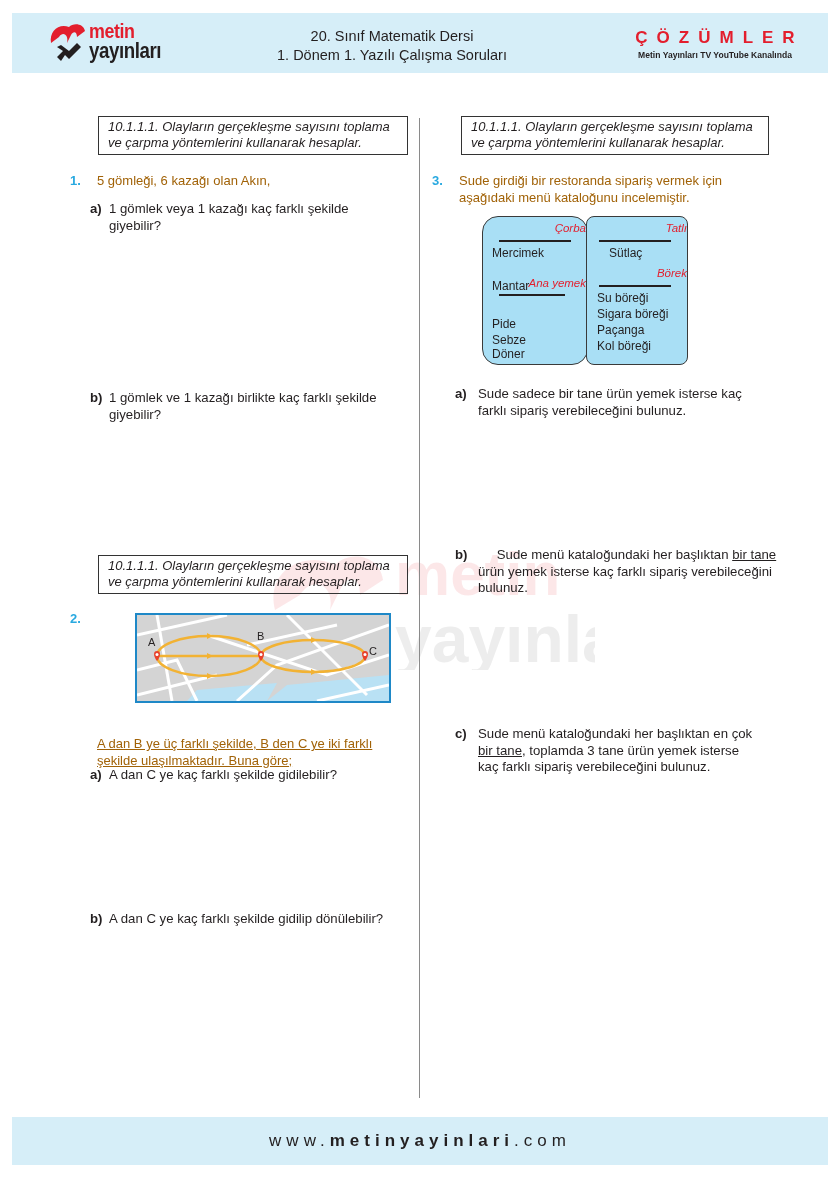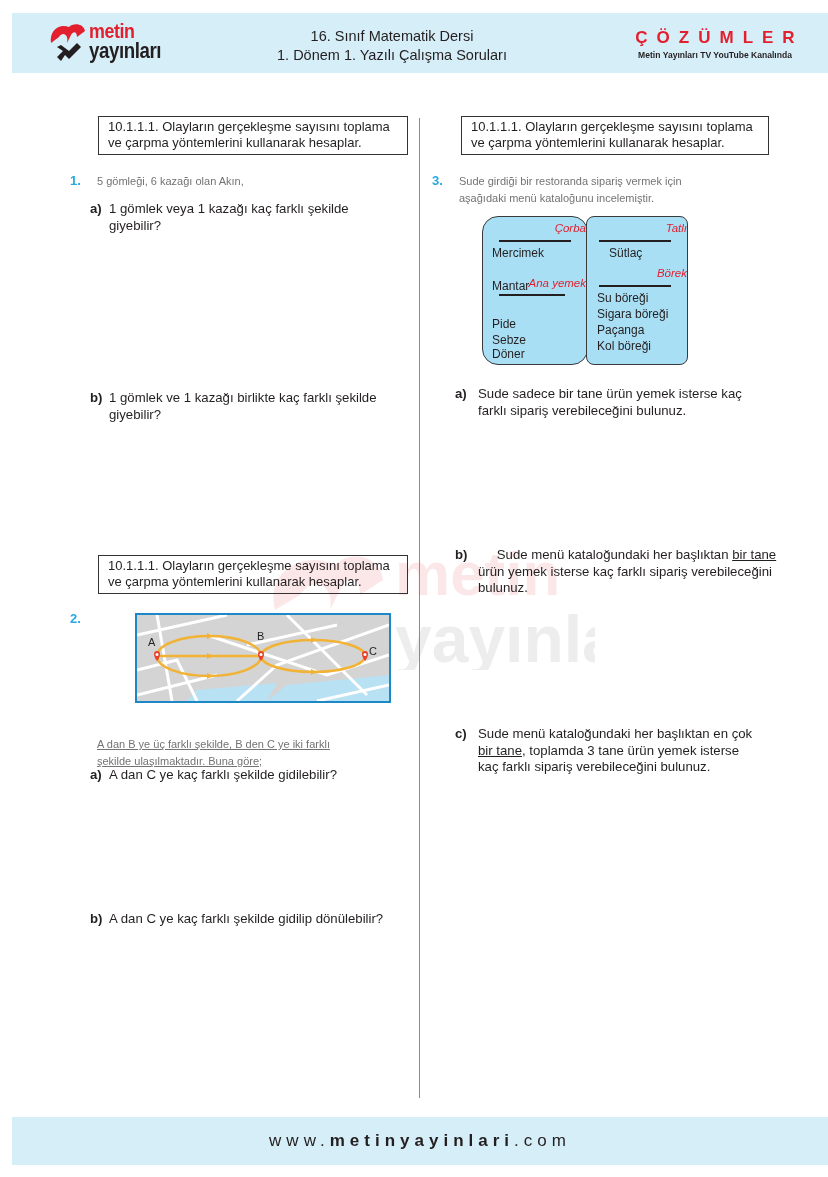--- a/index.html
+++ b/index.html
@@ -11,24 +11,24 @@
   .logo-text { position: absolute; left: 42px; top: 0; font-family: "Liberation Sans", sans-serif; font-weight: bold; line-height: 20px; }
   .logo-top { color: #e31e2d; font-size: 21px; letter-spacing: -0.5px; display: block; transform: scaleX(0.85); transform-origin: left; }
   .logo-bot { color: #231f20; font-size: 22px; letter-spacing: -0.5px; display: block; transform: scaleX(0.85); transform-origin: left; }
   .header-title { position: absolute; left: 230px; top: 14px; width: 300px; text-align: center; font-family: "Liberation Sans", sans-serif; font-size: 14.5px; line-height: 19px; color: #231f20; }
   .sol { position: absolute; left: 608px; top: 15px; width: 190px; text-align: center; }
   .sol-title { color: #e31e2d; font-weight: bold; font-size: 17px; letter-spacing: 9px; line-height: 20px; padding-left: 9px; }
   .sol-sub { font-size: 9.5px; font-weight: bold; color: #231f20; line-height: 14px; transform: scaleX(0.9); }
 
   .divider { position: absolute; left: 419px; top: 118px; width: 1px; height: 980px; background: #8a8a8a; }
 
-  .outcome { position: absolute; border: 1.5px solid #333; font-size: 13px; line-height: 16px; padding: 2px 14px 3px 9px; color: #231f20; }
+  .outcome { position: absolute; border: 1.5px solid #333; font-style: italic; font-size: 13px; line-height: 16px; padding: 2px 14px 3px 9px; color: #231f20; }
 
   .qnum { position: absolute; color: #29a9e0; font-weight: bold; font-size: 13px; }
-  .q { position: absolute; font-size: 11px; line-height: 16.5px; color: #737373; }
+  .q { position: absolute; font-size: 13px; line-height: 16.5px; color: #a16207; }
   .sub { position: absolute; font-size: 13.2px; line-height: 16.5px; color: #231f20; padding-left: 19px; }
   .sub .lbl { position: absolute; left: 0; top: 0; font-weight: bold; }
   .u { text-decoration: underline; }
 
   
   .menu { position: absolute; left: 482px; top: 216px; width: 206px; height: 149px; }
   .menu-card { position: absolute; top: 0; height: 149px; background: #a9dff5; border: 1.5px solid #3a3a3a; border-radius: 16px; }
   .menu-card.left { left: 0; width: 106px; }
   .menu-card.right { left: 104px; width: 102px; border-radius: 8px; }
   .mh { position: absolute; color: #e31e2d; font-style: italic; font-size: 11.5px; text-align: right; }
@@ -51,21 +51,21 @@
     <svg width="44" height="46" viewBox="0 0 44 46" style="position:absolute;left:0;top:0;">
       <path d="M4 22 C2 10 12 2 22 6 C26 2 36 2 38 10 L30 16 C30 10 26 10 24 14 L20 22 C22 14 16 10 12 16 Z" fill="#e31e2d"></path>
       <path d="M14 24 L22 30 L30 22 L34 26 L22 38 L18 34 L14 40 L10 36 L16 30 L10 26 Z" fill="#231f20"></path>
     </svg>
     <div class="logo-text">
       <span class="logo-top">metin</span>
       <span class="logo-bot">yayınları</span>
     </div>
   </div>
   <div class="header-title">
-    <div>16. Sınıf Matematik Dersi</div>
+    <div>20. Sınıf Matematik Dersi</div>
     <div>1. Dönem 1. Yazılı Çalışma Soruları</div>
   </div>
   <div class="sol">
     <div class="sol-title">ÇÖZÜMLER</div>
     <div class="sol-sub">Metin Yayınları TV YouTube Kanalında</div>
   </div>
 </div>
 
 <svg class="wm" viewBox="0 0 340 130">
   <path d="M20 70 C10 30 50 10 80 25 C95 10 125 15 128 40 L105 55 C105 35 92 35 86 48 L75 70 C80 45 58 35 45 55 Z" fill="#e31e2d"></path>

